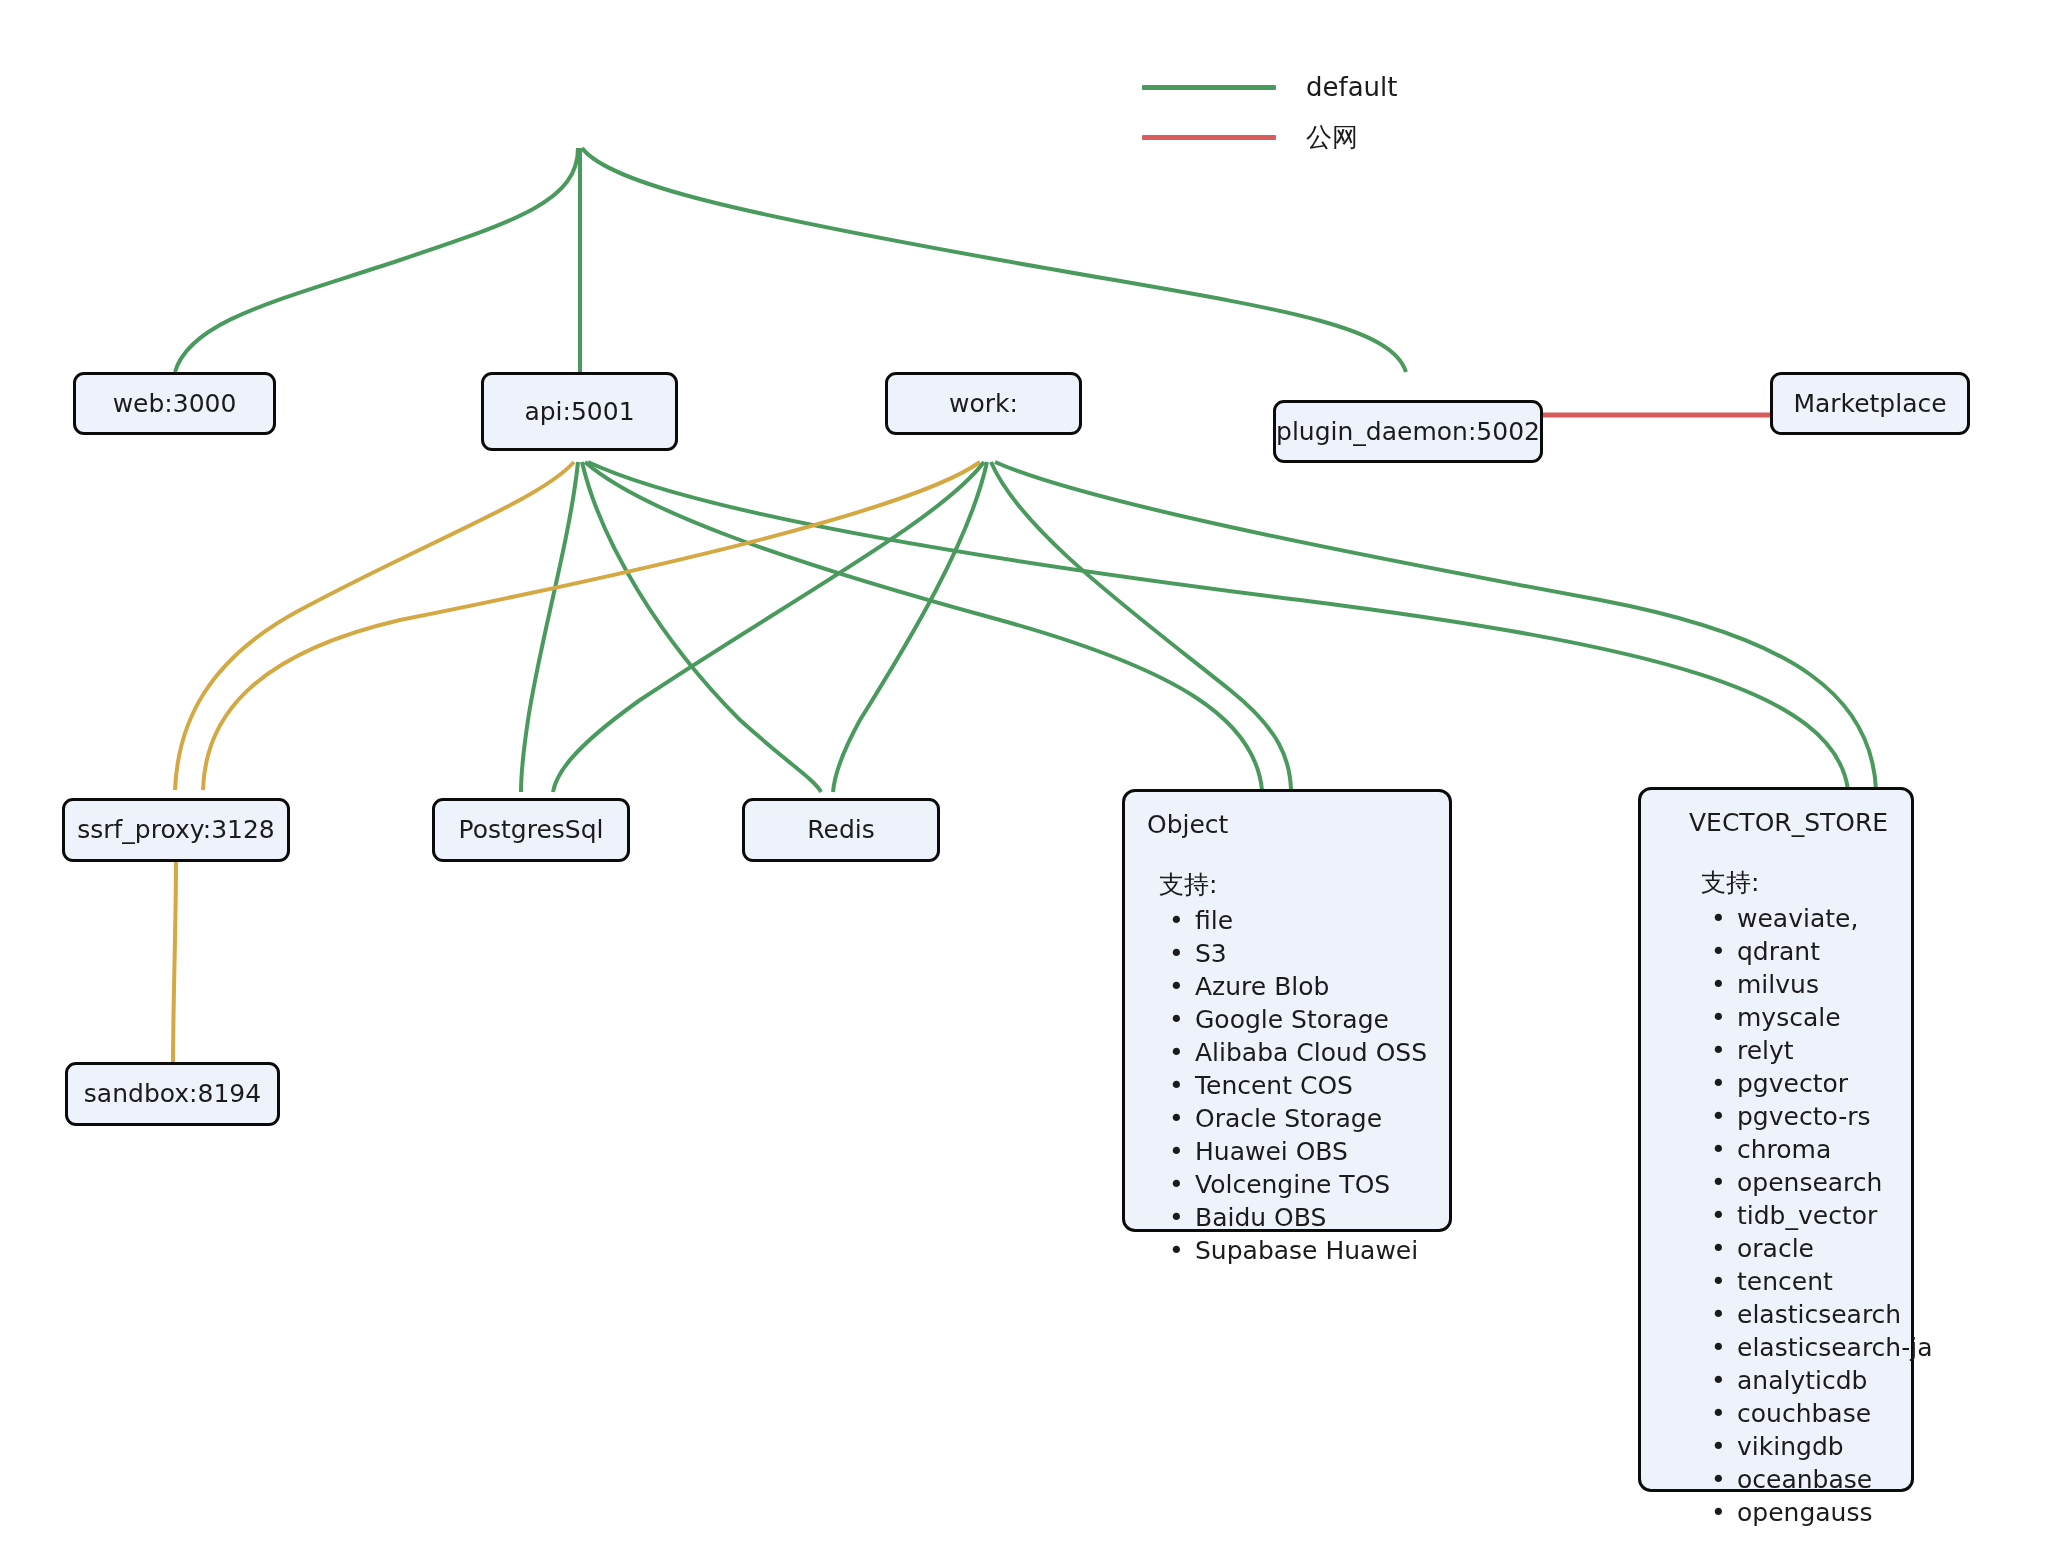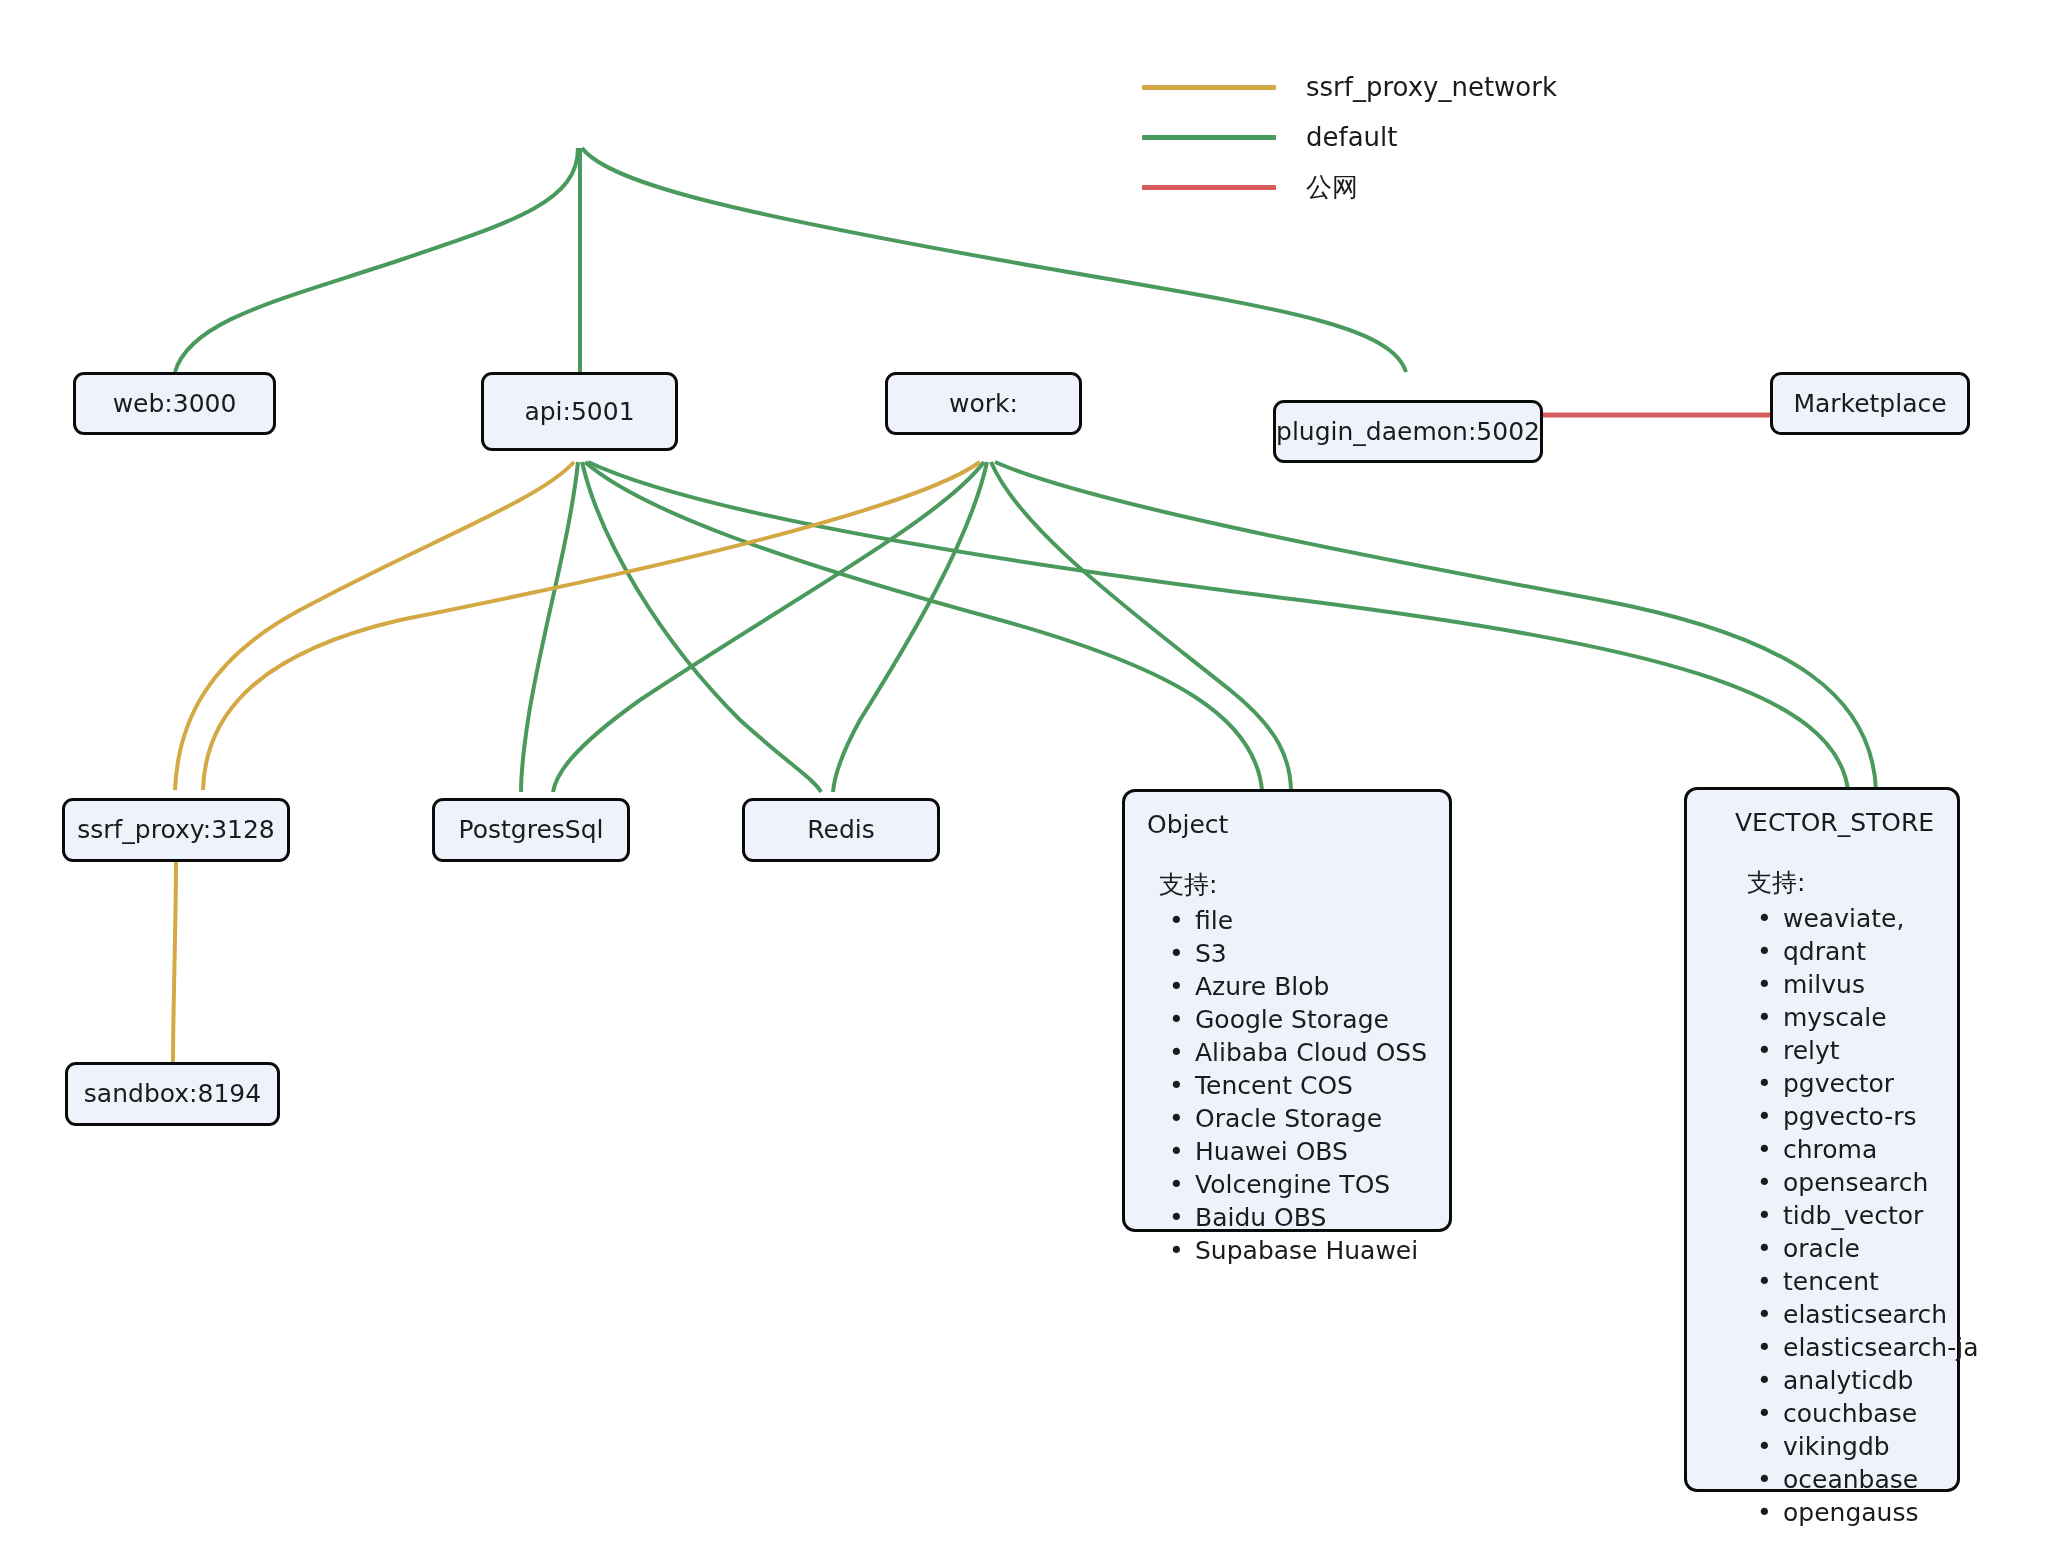--- a/index.html
+++ b/index.html
@@ -134,24 +134,20 @@
     <path d="M 987 462 C 970 540 910 640 860 720 C 838 760 834 780 833 792" fill="none" stroke="#4a9a5e" stroke-width="4"></path>
 
     <path d="M 991 462 C 1020 530 1130 610 1230 690 C 1280 730 1290 760 1291 790" fill="none" stroke="#4a9a5e" stroke-width="4"></path>
 
     <path d="M 995 462 C 1080 500 1330 550 1600 600 C 1800 638 1872 700 1876 790" fill="none" stroke="#4a9a5e" stroke-width="4"></path>
 
     <path d="M 176 862 C 176 920 173 1010 173 1062" fill="none" stroke="#d4a843" stroke-width="4"></path>
   </svg>
 
   <div id="legend" style="left:1142px; top:62px;">
-    <div class="legend-row">
-      <span class="legend-swatch" style="background:#d4a843;"></span>
-      <span class="legend-label">ssrf_proxy_network</span>
-    </div>
     <div class="legend-row">
       <span class="legend-swatch" style="background:#4a9a5e;"></span>
       <span class="legend-label">default</span>
     </div>
     <div class="legend-row">
       <span class="legend-swatch" style="background:#d85c5c;"></span>
       <span class="legend-label">公网</span>
     </div>
   </div>
 
@@ -177,21 +173,21 @@
       <li>Alibaba Cloud OSS</li>
       <li>Tencent COS</li>
       <li>Oracle Storage</li>
       <li>Huawei OBS</li>
       <li>Volcengine TOS</li>
       <li>Baidu OBS</li>
       <li>Supabase Huawei</li>
     </ul>
   </div>
 
-  <div class="node boxy" style="left:1684px; top:787px; width:276px; height:705px;padding-left:48px;">
+  <div class="node boxy" style="left:1638px; top:787px; width:276px; height:705px;padding-left:48px;">
     <div class="box-title">VECTOR_STORE</div>
     <div class="box-supports">支持:</div>
     <ul class="box-list">
       <li>weaviate,</li>
       <li>qdrant</li>
       <li>milvus</li>
       <li>myscale</li>
       <li>relyt</li>
       <li>pgvector</li>
       <li>pgvecto-rs</li>

